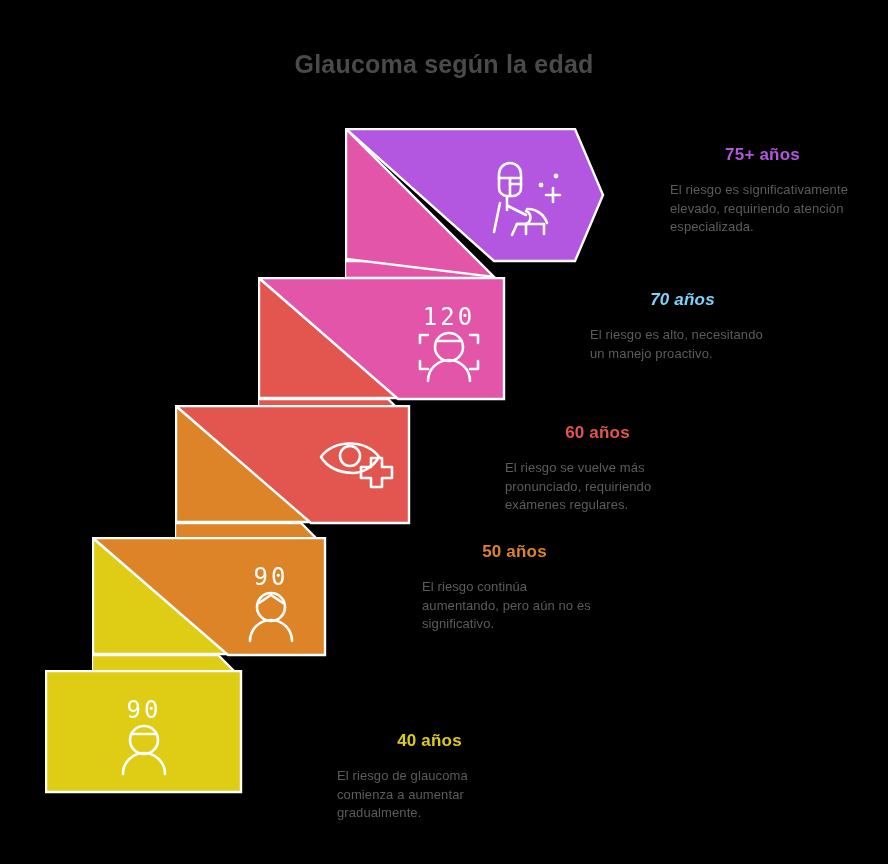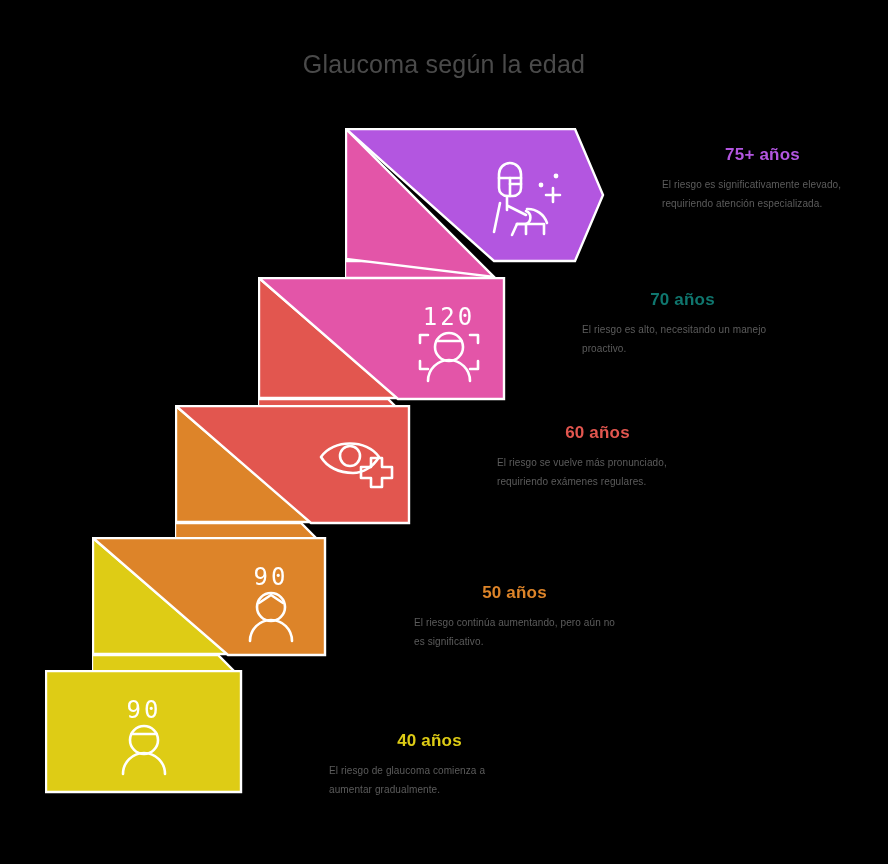--- a/index.html
+++ b/index.html
@@ -26,21 +26,21 @@
 
   
   .chart-title {
     position: absolute;
     left: 0;
     top: 48px;
     width: 888px;
     text-align: center;
     color: #4a4a4a;
     font-size: 25px;
-    font-weight: normal;
+    font-weight: bold;
     letter-spacing: 0.2px;
     line-height: 32px;
   }
 
   
   .stairs {
     position: absolute;
     left: 0;
     top: 0;
     width: 820px;
@@ -96,24 +96,24 @@
   .annotation .ann-title {
     font-size: 17px;
     font-weight: bold;
     line-height: 22px;
     margin: 0 0 10px 0;
     letter-spacing: 0.2px;
     text-align: center;
   }
 
   .annotation .ann-desc {
-    font-size: 10px;
+    font-size: 13px;
     line-height: 18.5px;
     color: #5c5c5c;
-    margin: 7px;
+    margin: 15px;
     letter-spacing: 0.1px;
   }
 </style>
 </head>
 <body>
 
 <div id="infographic">
 
   <div class="chart-title">Glaucoma según la edad</div>
 
@@ -224,30 +224,30 @@
     </div>
 
   </div>
 
   <div class="annotation" style="left:655px; top:144px;">
     <p class="ann-title" style="color:#b356e0;">75+ años</p>
     <p class="ann-desc">El riesgo es significativamente elevado, requiriendo atención especializada.</p>
   </div>
 
   <div class="annotation" style="left:575px; top:289px;">
-    <p class="ann-title" style="color:#0f766e;">70 años</p>
+    <p class="ann-title" style="color:#7dd3fc;font-style:italic;">70 años</p>
     <p class="ann-desc">El riesgo es alto, necesitando un manejo proactivo.</p>
   </div>
 
   <div class="annotation" style="left:490px; top:422px;">
     <p class="ann-title" style="color:#e2564f;">60 años</p>
     <p class="ann-desc">El riesgo se vuelve más pronunciado, requiriendo exámenes regulares.</p>
   </div>
 
-  <div class="annotation" style="left:407px; top:582px;">
+  <div class="annotation" style="left:407px; top:541px;">
     <p class="ann-title" style="color:#dd8429;">50 años</p>
     <p class="ann-desc">El riesgo continúa aumentando, pero aún no es significativo.</p>
   </div>
 
   <div class="annotation" style="left:322px; top:686px;">
     <p class="ann-title" style="color:#decc15;margin-top:44px;">40 años</p>
     <p class="ann-desc">El riesgo de glaucoma comienza a aumentar gradualmente.</p>
   </div>
 
 </div>

